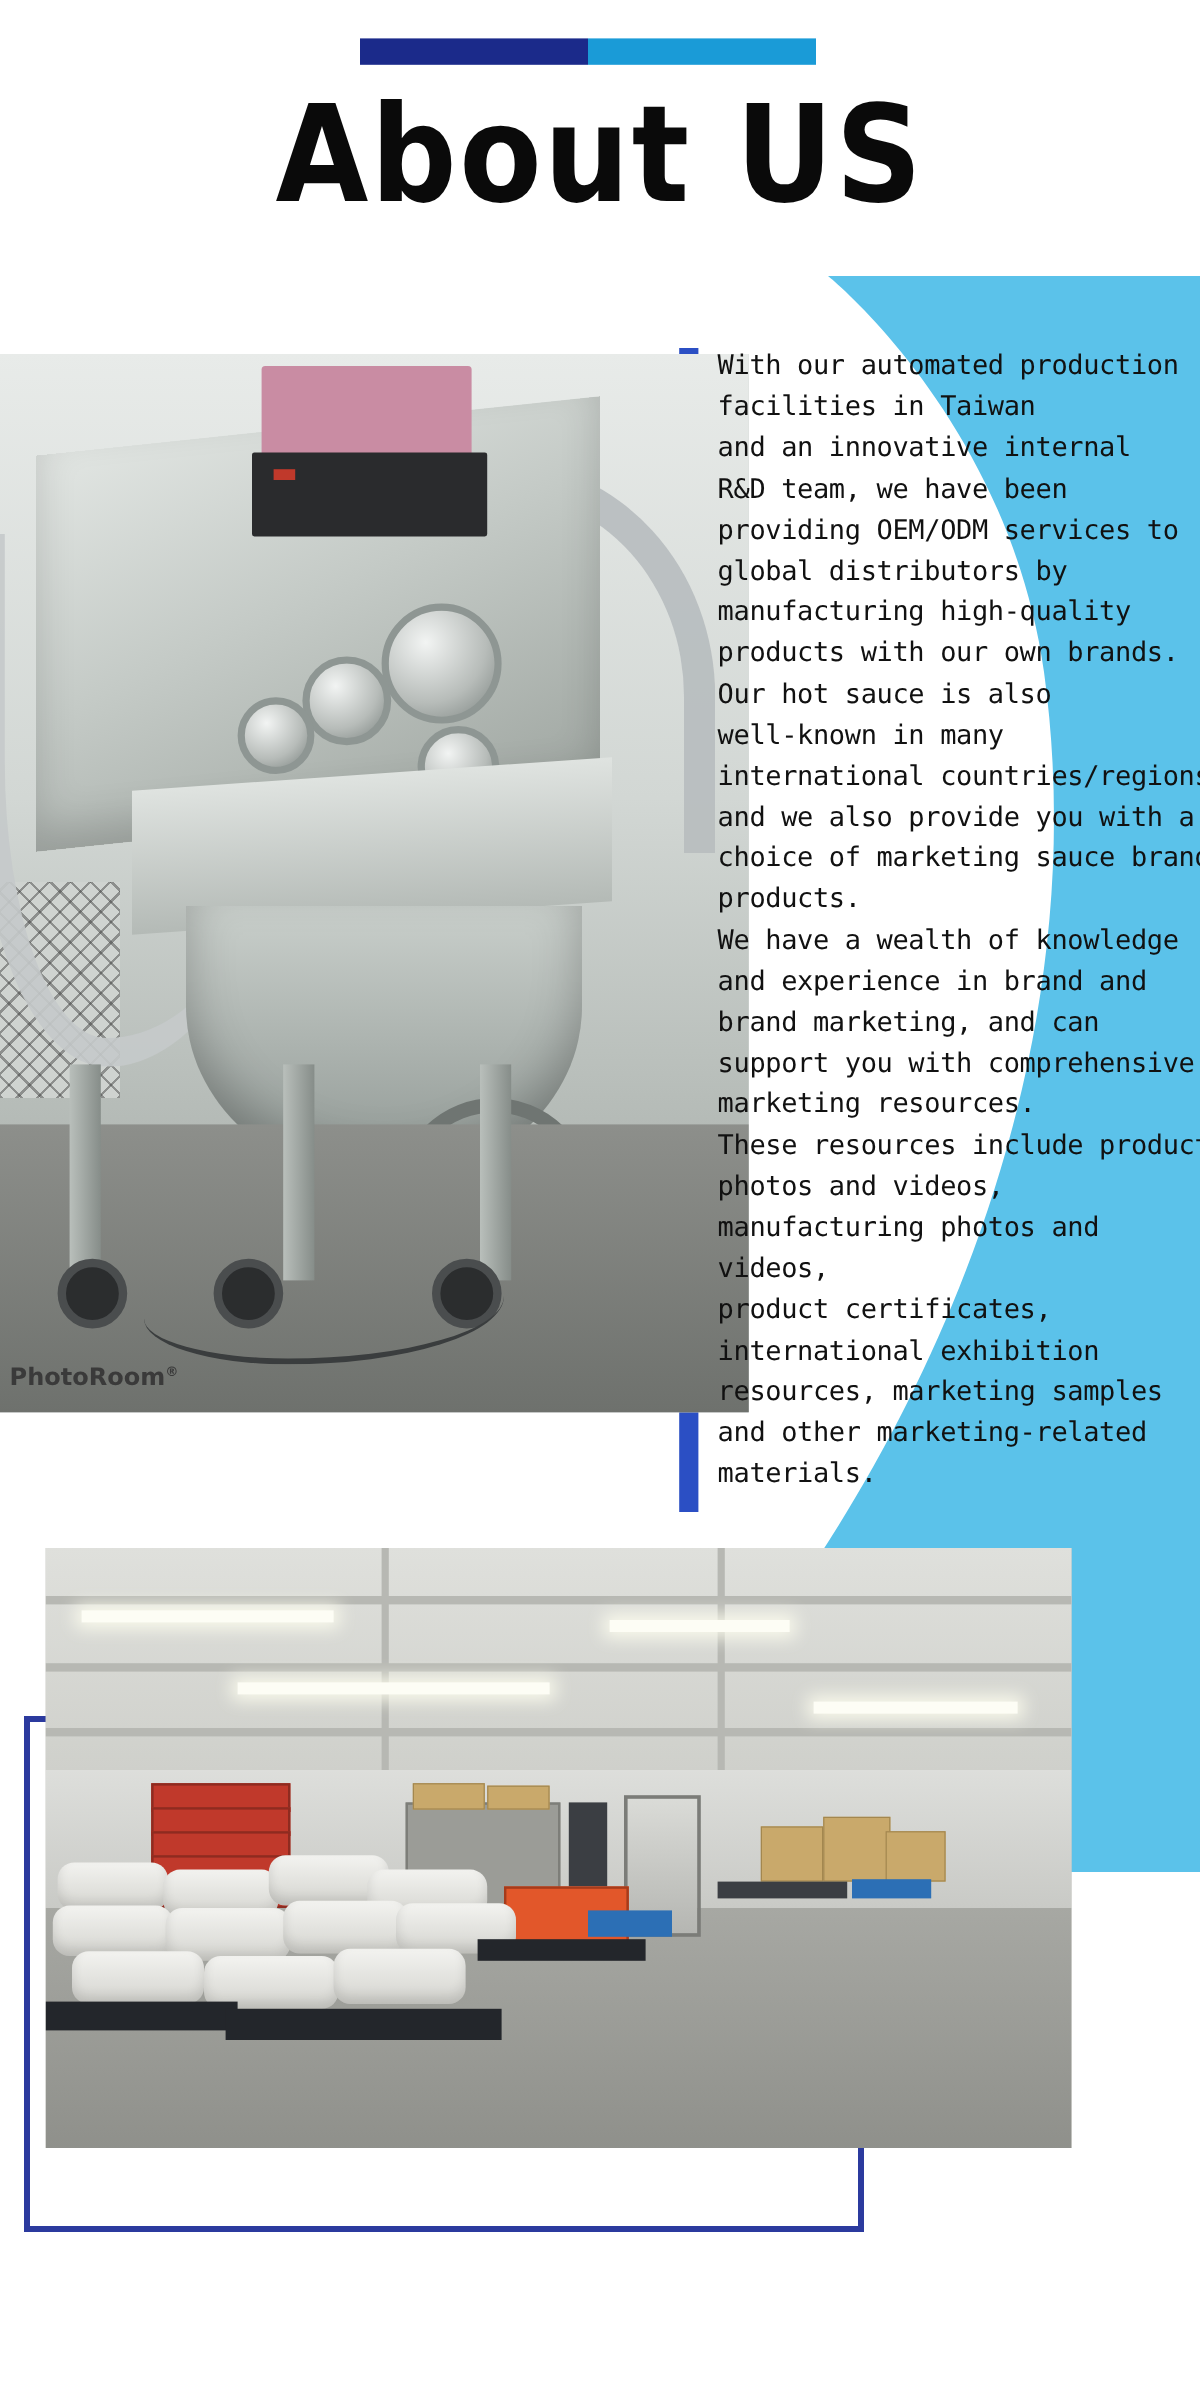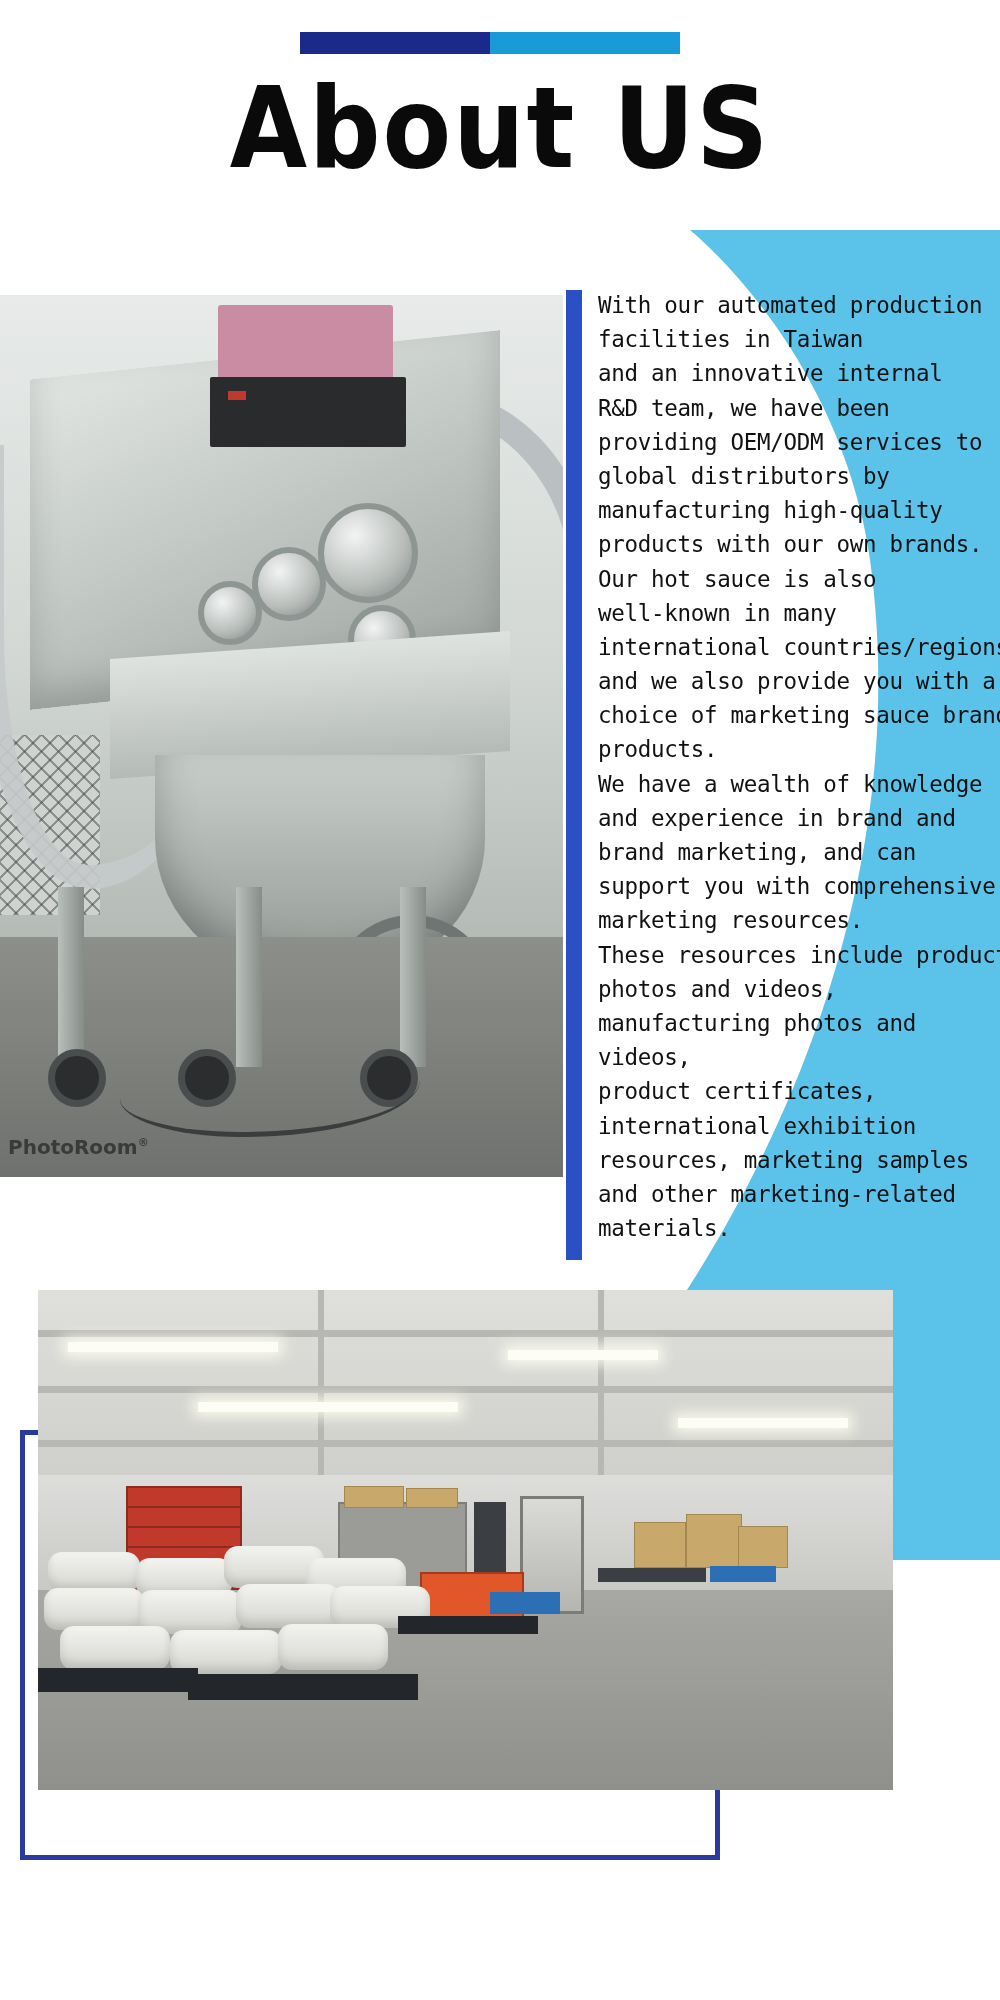--- a/index.html
+++ b/index.html
@@ -92,21 +92,21 @@
     white-space: pre-wrap;
     font-weight: 500;
     letter-spacing: -0.3px;
   }
 
   
   .photo1 {
     position: absolute;
     top: 295px;
     left: 0px;
-    width: 563px;
+    width: 624px;
     height: 882px;
     overflow: hidden;
     background: #cfd4d2;
   }
   .p1-sky {
     position: absolute; inset: 0;
     background: linear-gradient(180deg,#e8ebe9 0%, #d2d7d4 42%, #b9bfbb 68%, #9aa09c 100%);
   }
   .p1-hood {
     position: absolute;

